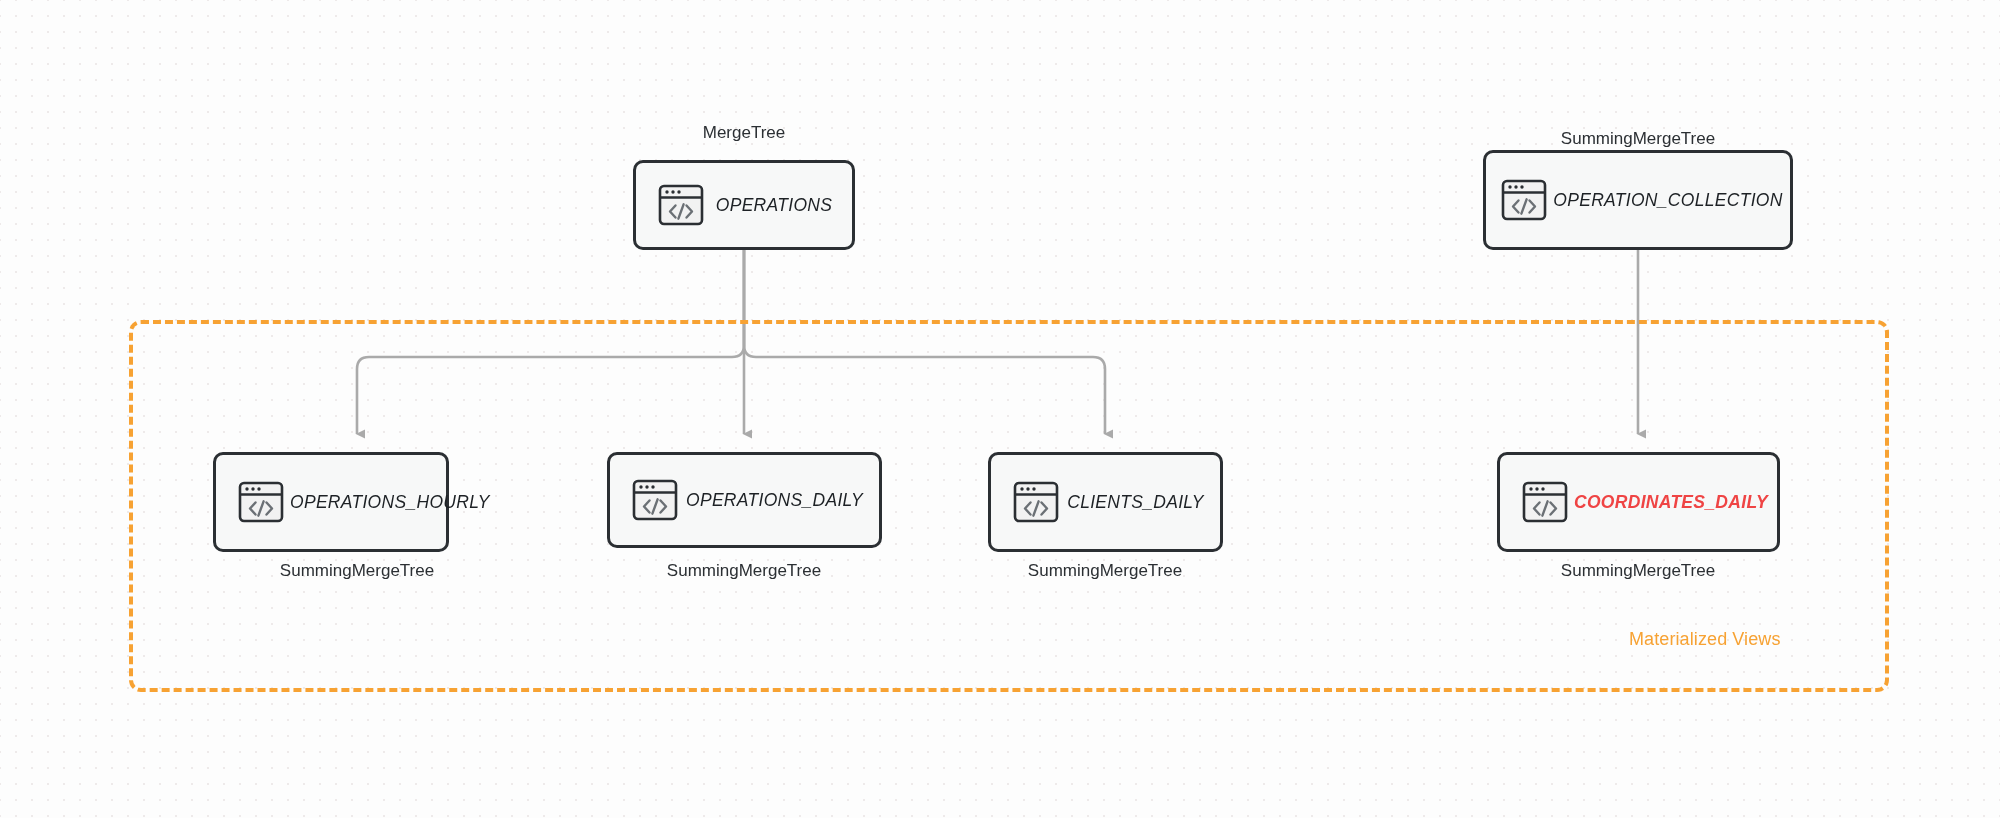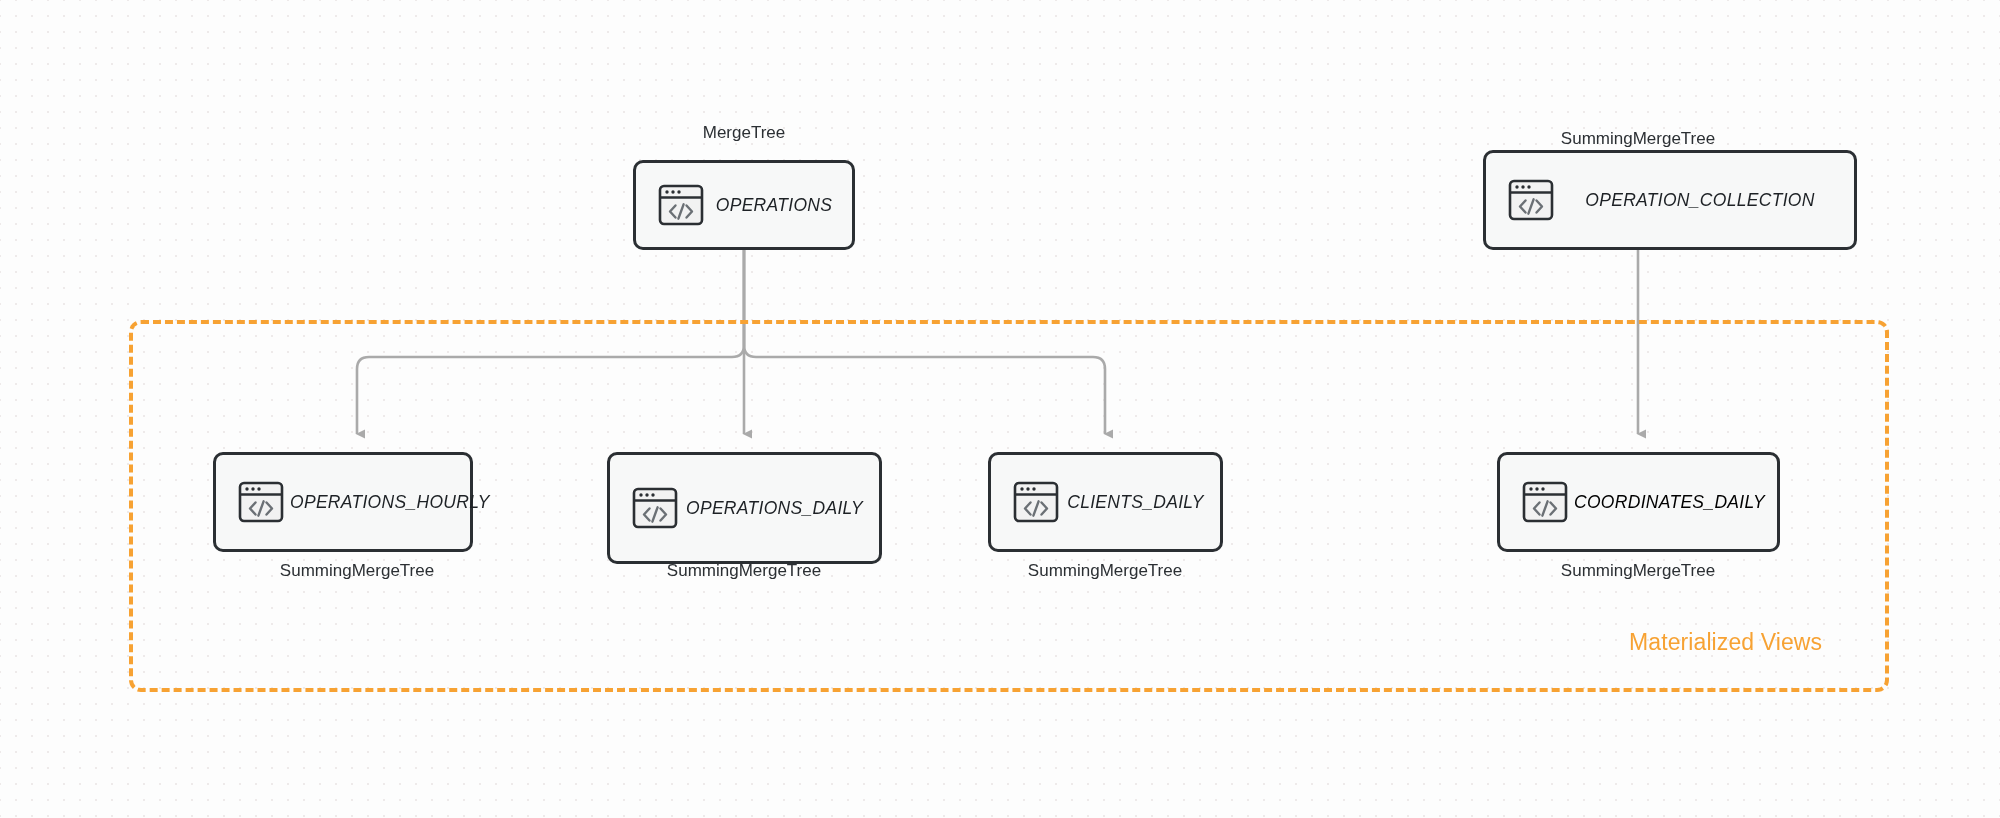--- a/index.html
+++ b/index.html
@@ -35,21 +35,21 @@
   .group-frame {
     position: absolute;
     box-sizing: border-box;
     border-style: dashed;
     border-width: 4px;
     border-radius: 12px;
   }
 
   .group-label {
     position: absolute;
-    font-size: 23px;
+    font-size: 18px;
     letter-spacing: 0.1px;
     white-space: nowrap;
   }
 
   
   .node {
     position: absolute;
     box-sizing: border-box;
     display: flex;
     align-items: center;
@@ -130,53 +130,53 @@
             <circle cx="15" cy="8" r="1.7" fill="#2b2f33"></circle>
             <circle cx="21" cy="8" r="1.7" fill="#2b2f33"></circle>
             <path d="M 17.5 21.5 L 12 27.5 L 17.5 33.5" fill="none" stroke="#6b7075" stroke-width="2.4" stroke-linecap="round" stroke-linejoin="round"></path>
             <path d="M 28.5 21.5 L 34 27.5 L 28.5 33.5" fill="none" stroke="#6b7075" stroke-width="2.4" stroke-linecap="round" stroke-linejoin="round"></path>
             <line x1="25.6" y1="20.3" x2="20.4" y2="34.7" stroke="#6b7075" stroke-width="2.4" stroke-linecap="round"></line>
           </svg>
         </span>
         <span class="node-label" style="color: rgb(29, 33, 37);">OPERATIONS</span>
       </div>
       <div class="engine-caption" style="left: 744px; top: 123px; color: rgb(43, 47, 51); text-align: center;">MergeTree</div>
-      <div class="node" style="left: 1483px; top: 150px; width: 374px; height: 100px; background: rgb(247, 248, 248); border-color: rgb(43, 47, 51); justify-content: center;">
+      <div class="node" style="left: 1483px; top: 150px; width: 310px; height: 100px; background: rgb(247, 248, 248); border-color: rgb(43, 47, 51); justify-content: center;">
         <span class="node-icon">
           <svg viewBox="0 0 46 42">
             <rect x="2" y="2" width="42" height="38" rx="4" ry="4" fill="#f2f2f2" stroke="#2b2f33" stroke-width="2.6"></rect>
             <line x1="2" y1="13.5" x2="44" y2="13.5" stroke="#2b2f33" stroke-width="2.6"></line>
             <circle cx="9" cy="8" r="1.7" fill="#2b2f33"></circle>
             <circle cx="15" cy="8" r="1.7" fill="#2b2f33"></circle>
             <circle cx="21" cy="8" r="1.7" fill="#2b2f33"></circle>
             <path d="M 17.5 21.5 L 12 27.5 L 17.5 33.5" fill="none" stroke="#6b7075" stroke-width="2.4" stroke-linecap="round" stroke-linejoin="round"></path>
             <path d="M 28.5 21.5 L 34 27.5 L 28.5 33.5" fill="none" stroke="#6b7075" stroke-width="2.4" stroke-linecap="round" stroke-linejoin="round"></path>
             <line x1="25.6" y1="20.3" x2="20.4" y2="34.7" stroke="#6b7075" stroke-width="2.4" stroke-linecap="round"></line>
           </svg>
         </span>
         <span class="node-label" style="color: rgb(29, 33, 37);">OPERATION_COLLECTION</span>
       </div>
       <div class="engine-caption" style="left: 1638px; top: 129px; color: rgb(43, 47, 51);">SummingMergeTree</div>
-      <div class="node" style="left: 213px; top: 452px; width: 260px; height: 100px; background: rgb(247, 248, 248); border-color: rgb(43, 47, 51);">
+      <div class="node" style="left: 213px; top: 452px; width: 236px; height: 100px; background: rgb(247, 248, 248); border-color: rgb(43, 47, 51);">
         <span class="node-icon">
           <svg viewBox="0 0 46 42">
             <rect x="2" y="2" width="42" height="38" rx="4" ry="4" fill="#f2f2f2" stroke="#2b2f33" stroke-width="2.6"></rect>
             <line x1="2" y1="13.5" x2="44" y2="13.5" stroke="#2b2f33" stroke-width="2.6"></line>
             <circle cx="9" cy="8" r="1.7" fill="#2b2f33"></circle>
             <circle cx="15" cy="8" r="1.7" fill="#2b2f33"></circle>
             <circle cx="21" cy="8" r="1.7" fill="#2b2f33"></circle>
             <path d="M 17.5 21.5 L 12 27.5 L 17.5 33.5" fill="none" stroke="#6b7075" stroke-width="2.4" stroke-linecap="round" stroke-linejoin="round"></path>
             <path d="M 28.5 21.5 L 34 27.5 L 28.5 33.5" fill="none" stroke="#6b7075" stroke-width="2.4" stroke-linecap="round" stroke-linejoin="round"></path>
             <line x1="25.6" y1="20.3" x2="20.4" y2="34.7" stroke="#6b7075" stroke-width="2.4" stroke-linecap="round"></line>
           </svg>
         </span>
         <span class="node-label" style="color: rgb(29, 33, 37);">OPERATIONS_HOURLY</span>
       </div>
       <div class="engine-caption" style="left: 357px; top: 561px; color: rgb(43, 47, 51);">SummingMergeTree</div>
-      <div class="node" style="left: 607px; top: 452px; width: 275px; height: 112px; background: rgb(247, 248, 248); border-color: rgb(43, 47, 51);">
+      <div class="node" style="left: 607px; top: 452px; width: 275px; height: 96px; background: rgb(247, 248, 248); border-color: rgb(43, 47, 51);">
         <span class="node-icon">
           <svg viewBox="0 0 46 42">
             <rect x="2" y="2" width="42" height="38" rx="4" ry="4" fill="#f2f2f2" stroke="#2b2f33" stroke-width="2.6"></rect>
             <line x1="2" y1="13.5" x2="44" y2="13.5" stroke="#2b2f33" stroke-width="2.6"></line>
             <circle cx="9" cy="8" r="1.7" fill="#2b2f33"></circle>
             <circle cx="15" cy="8" r="1.7" fill="#2b2f33"></circle>
             <circle cx="21" cy="8" r="1.7" fill="#2b2f33"></circle>
             <path d="M 17.5 21.5 L 12 27.5 L 17.5 33.5" fill="none" stroke="#6b7075" stroke-width="2.4" stroke-linecap="round" stroke-linejoin="round"></path>
             <path d="M 28.5 21.5 L 34 27.5 L 28.5 33.5" fill="none" stroke="#6b7075" stroke-width="2.4" stroke-linecap="round" stroke-linejoin="round"></path>
             <line x1="25.6" y1="20.3" x2="20.4" y2="34.7" stroke="#6b7075" stroke-width="2.4" stroke-linecap="round"></line>
@@ -207,18 +207,18 @@
             <rect x="2" y="2" width="42" height="38" rx="4" ry="4" fill="#f2f2f2" stroke="#2b2f33" stroke-width="2.6"></rect>
             <line x1="2" y1="13.5" x2="44" y2="13.5" stroke="#2b2f33" stroke-width="2.6"></line>
             <circle cx="9" cy="8" r="1.7" fill="#2b2f33"></circle>
             <circle cx="15" cy="8" r="1.7" fill="#2b2f33"></circle>
             <circle cx="21" cy="8" r="1.7" fill="#2b2f33"></circle>
             <path d="M 17.5 21.5 L 12 27.5 L 17.5 33.5" fill="none" stroke="#6b7075" stroke-width="2.4" stroke-linecap="round" stroke-linejoin="round"></path>
             <path d="M 28.5 21.5 L 34 27.5 L 28.5 33.5" fill="none" stroke="#6b7075" stroke-width="2.4" stroke-linecap="round" stroke-linejoin="round"></path>
             <line x1="25.6" y1="20.3" x2="20.4" y2="34.7" stroke="#6b7075" stroke-width="2.4" stroke-linecap="round"></line>
           </svg>
         </span>
-        <span class="node-label" style="color: #000000;">COORDINATES_DAILY</span>
+        <span class="node-label" style="color: #ef4444; font-weight: bold;">COORDINATES_DAILY</span>
       </div>
       <div class="engine-caption" style="left: 1638px; top: 561px; color: rgb(43, 47, 51);">SummingMergeTree</div>
     </div>
 
 </div>
 
 </body></html>

